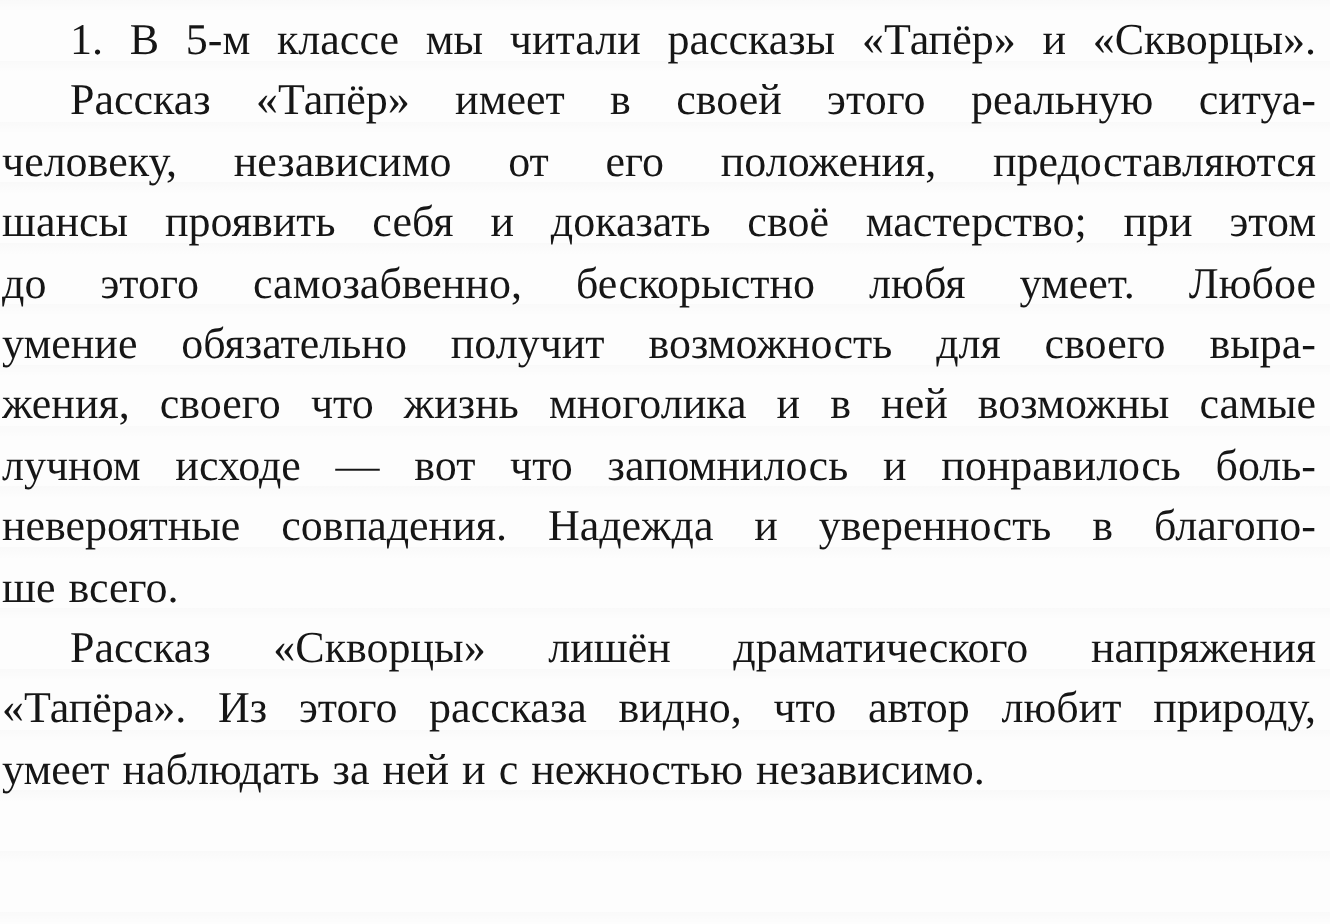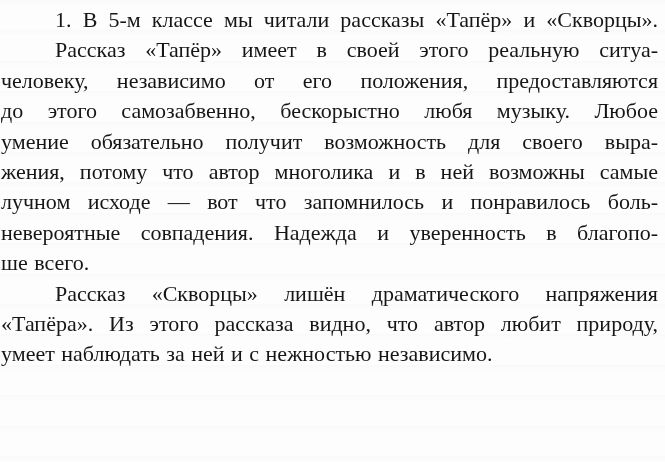--- a/index.html
+++ b/index.html
@@ -38,32 +38,32 @@
     white-space: normal;
     overflow: hidden;
   }
   .line.flush-left {
     text-align: center;
     text-align-last: left;
     -moz-text-align-last: left;
   }
   .line.indent {
     text-indent: 34px;
-    margin-left: 20px;
   }
 </style>
 </head>
 <body>
 
 <div class="page">
   <div class="line indent">1. В 5-м классе мы читали рассказы «Тапёр» и «Скворцы».</div>
   <div class="line indent">Рассказ «Тапёр» имеет в своей этого реальную ситуа-</div>
   <div class="line">человеку, независимо от его положения, предоставляются</div>
-  <div class="line">до этого самозабвенно, бескорыстно любя музыку. Любое</div>
+  <div class="line">шансы проявить себя и доказать своё мастерство; при этом</div>
+  <div class="line">до этого самозабвенно, бескорыстно любя умеет. Любое</div>
   <div class="line">умение обязательно получит возможность для своего выра-</div>
-  <div class="line">жения, потому что автор многолика и в ней возможны самые</div>
+  <div class="line">жения, своего что жизнь многолика и в ней возможны самые</div>
   <div class="line">лучном исходе — вот что запомнилось и понравилось боль-</div>
   <div class="line">невероятные совпадения. Надежда и уверенность в благопо-</div>
   <div class="line flush-left">ше всего.</div>
   <div class="line indent">Рассказ «Скворцы» лишён драматического напряжения</div>
   <div class="line">«Тапёра». Из этого рассказа видно, что автор любит природу,</div>
   <div class="line flush-left">умеет наблюдать за ней и с нежностью независимо.</div>
 </div>
 
 </body></html>

